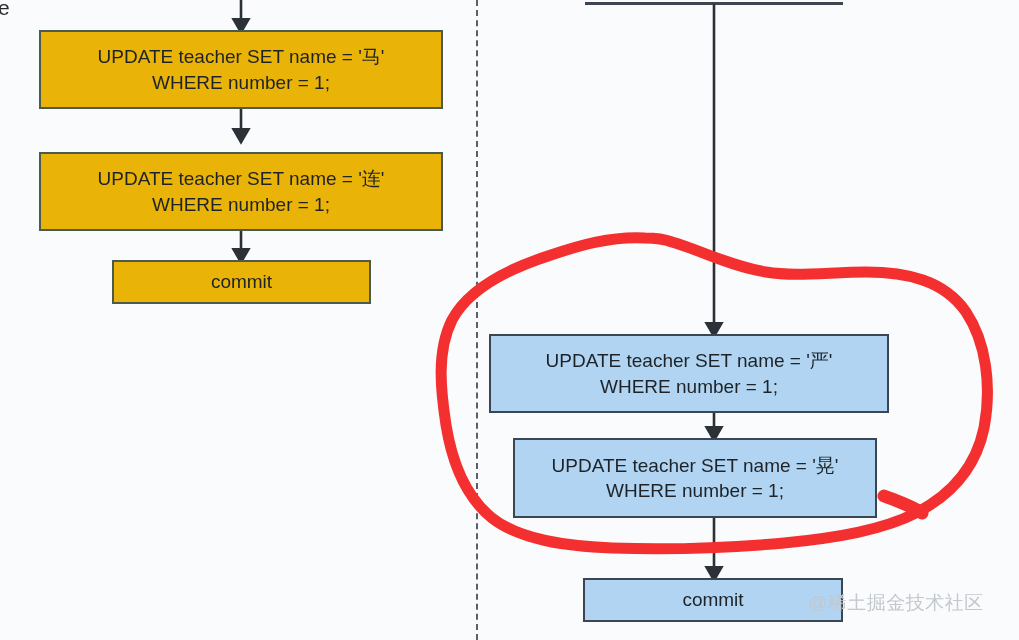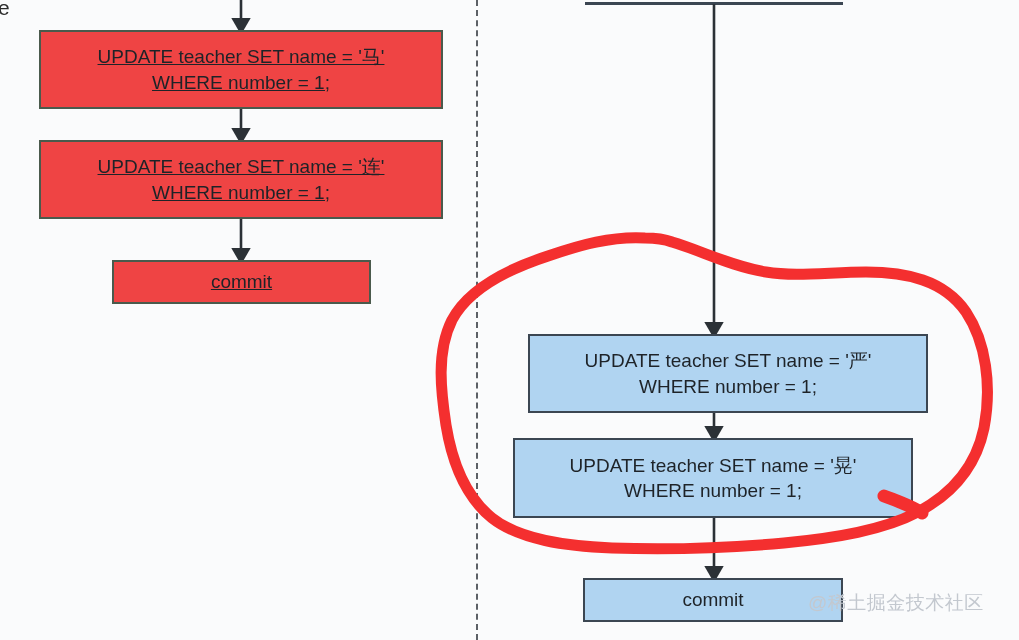--- a/index.html
+++ b/index.html
@@ -44,31 +44,31 @@
     border: 2px solid #42484e;
     display: flex;
     align-items: center;
     justify-content: center;
     text-align: center;
     line-height: 1.32;
     color: #1e2328;
     font-size: 19px;
     white-space: pre-line;
   }
-  .node.green { background: #ef4444; border-color: #4a5a4c; text-decoration: underline; }
+  .node.green { background: #eab308; border-color: #4a5a4c; }
   .node.blue  { background: #b0d4f1; border-color: #3b4652; }
 
   
   #node-left-1 { left: 39px;  top: 30px;  width: 404px; height: 79px; }
-  #node-left-2 { left: 39px;  top: 140px; width: 404px; height: 79px; }
+  #node-left-2 { left: 39px;  top: 152px; width: 404px; height: 79px; }
   #node-left-commit { left: 112px; top: 260px; width: 259px; height: 44px; }
 
   
-  #node-right-1 { left: 528px; top: 334px; width: 400px; height: 79px; }
-  #node-right-2 { left: 513px; top: 438px; width: 400px; height: 80px; }
+  #node-right-1 { left: 489px; top: 334px; width: 400px; height: 79px; }
+  #node-right-2 { left: 513px; top: 438px; width: 364px; height: 80px; }
   #node-right-commit { left: 583px; top: 578px; width: 260px; height: 44px; }
 
   
   .clipped-edge {
     position: absolute;
     left: 585px;
     top: 2px;
     width: 258px;
     height: 0;
     border-top: 3px solid #3b4652;

